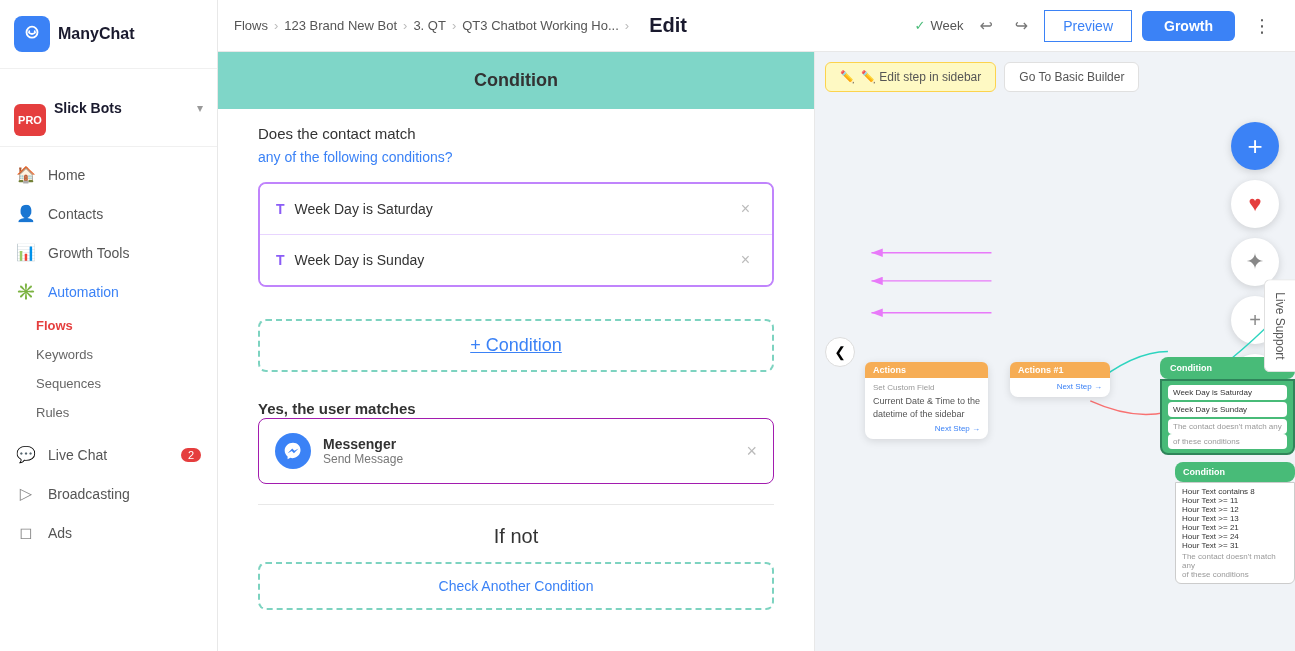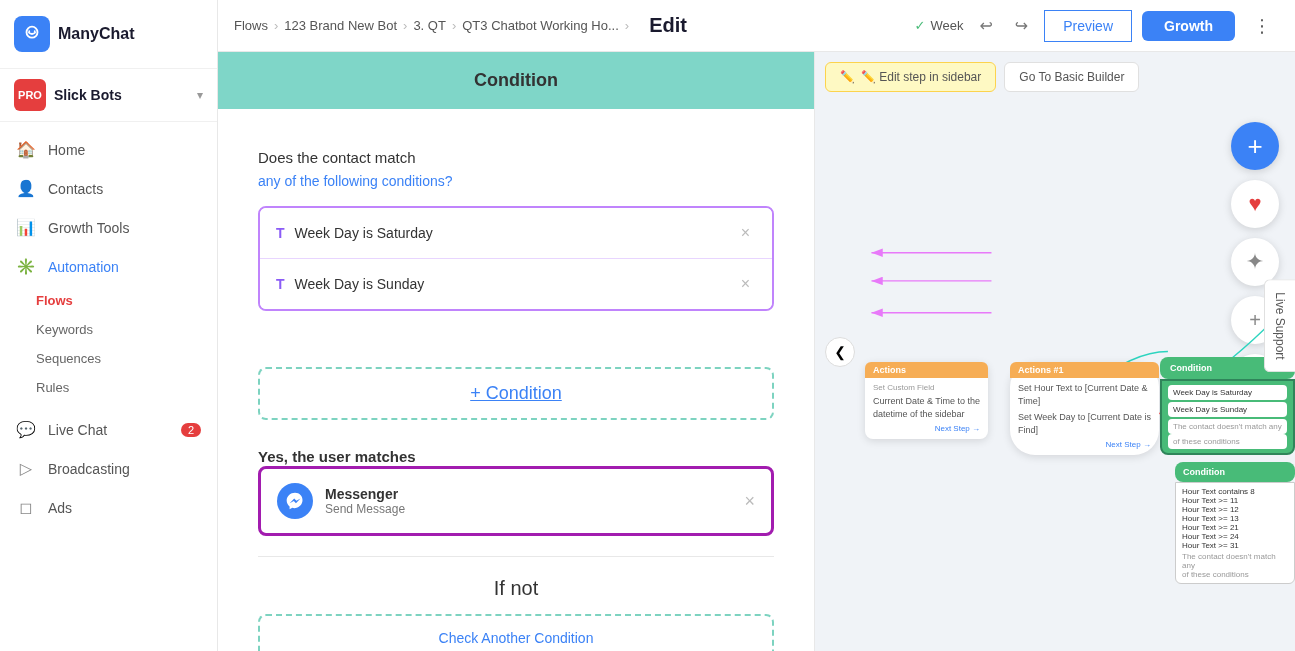--- a/index.html
+++ b/index.html
@@ -41,21 +41,21 @@
       align-items: center;
       padding: 10px 14px;
       border-bottom: 1px solid #f0f0f0;
       gap: 8px;
     }
     .account-avatar {
       width: 32px; height: 32px;
       background: #e53e3e;
       border-radius: 6px;
       display: flex; align-items: center; justify-content: center;
-      color: white; font-size: 11px; font-weight: 700;
+      color: white; font-size: 11px; font-weight: 700; margin-top: 25px;
     }
     .account-name { font-size: 14px; font-weight: 600; color: #1a1a2e; flex: 1; }
     .account-chevron { color: #999; font-size: 12px; }
     .nav-items { flex: 1; padding: 8px 0; overflow-y: auto; }
     .nav-item {
       display: flex;
       align-items: center;
       gap: 12px;
       padding: 10px 16px;
       cursor: pointer;
@@ -146,21 +146,21 @@
       flex-direction: column;
       overflow-y: auto;
       flex-shrink: 0;
     }
     .panel-header {
       background: #7fd6c8;
       padding: 18px 20px;
       text-align: center;
     }
     .panel-title { font-size: 18px; font-weight: 600; color: #333; }
-    .panel-body { padding: 40px 40px; }
+    .panel-body { padding: 16px 40px; }
     .condition-question { font-size: 15px; color: #333; margin-bottom: 6px; }
     .condition-link { font-size: 14px; color: #3b82f6; cursor: pointer; }
     .condition-box {
       border: 2px solid #c084fc;
       border-radius: 8px;
       margin-top: 16px;
       overflow: hidden;
     }
     .condition-row {
       display: flex;
@@ -187,21 +187,21 @@
       color: #3b82f6; font-size: 18px; cursor: pointer;
       background: transparent;
       font-weight: 500;
       text-decoration: underline;
     }
     .yes-match-label { font-size: 15px; font-weight: 600; color: #333; margin: 12px 40px 1px; }
     .messenger-box {
       display: flex;
       align-items: center;
       margin: 0 40px;
-      border: 3px solid #a21caf;
+      border: 1px solid #a21caf;
       border-radius: 8px;
       padding: 14px 16px;
       background: white;
       gap: 12px;
     }
     .messenger-icon {
       width: 36px; height: 36px;
       background: #3b82f6;
       border-radius: 50%;
       display: flex; align-items: center; justify-content: center;
@@ -476,28 +476,22 @@
       <div class="flow-node" style="position:absolute;left:50px;top:310px;min-width:100px;">
         <div class="node-header" style="background:#f6ad55;">Actions</div>
         <div class="node-content">
           <div class="node-label">Set Custom Field</div>
           <div>Current Date &amp; Time to the</div>
           <div>datetime of the sidebar</div>
         </div>
         <div class="node-footer">Next Step →</div>
       </div>
 
-      <div class="flow-node" style="position:absolute;left:195px;top:310px;min-width:100px;border-radius:25px;">
+      <div class="flow-node" style="position:absolute;left:195px;top:310px;min-width:100px;">
         <div class="node-header" style="background:#f6ad55;">Actions #1</div>
-        <div class="node-content">
-          <div>Set Hour Text to [Current Date &amp;</div>
-          <div>Time]</div>
-          <div style="margin-top:4px;">Set Week Day to [Current Date is</div>
-          <div>Find]</div>
-        </div>
         <div class="node-footer">Next Step →</div>
       </div>
 
       <div style="position:absolute;left:345px;top:305px;min-width:100px;">
         <div style="background:#48bb78;border-radius:8px;padding:6px 10px;color:white;font-size:9px;font-weight:700;">Condition</div>
         <div style="background:#48bb78;border-radius:0 0 8px 8px;border:2px solid #2f855a;padding:4px 6px;margin-top:0;">
           <div style="background:white;border-radius:4px;padding:3px 5px;font-size:8px;color:#333;">Week Day is Saturday</div>
           <div style="background:white;border-radius:4px;padding:3px 5px;font-size:8px;color:#333;margin-top:2px;">Week Day is Sunday</div>
           <div style="background:white;border-radius:4px;padding:3px 5px;font-size:8px;color:#999;margin-top:2px;">The contact doesn't match any</div>
           <div style="background:white;border-radius:4px;padding:3px 5px;font-size:8px;color:#999;">of these conditions</div>

